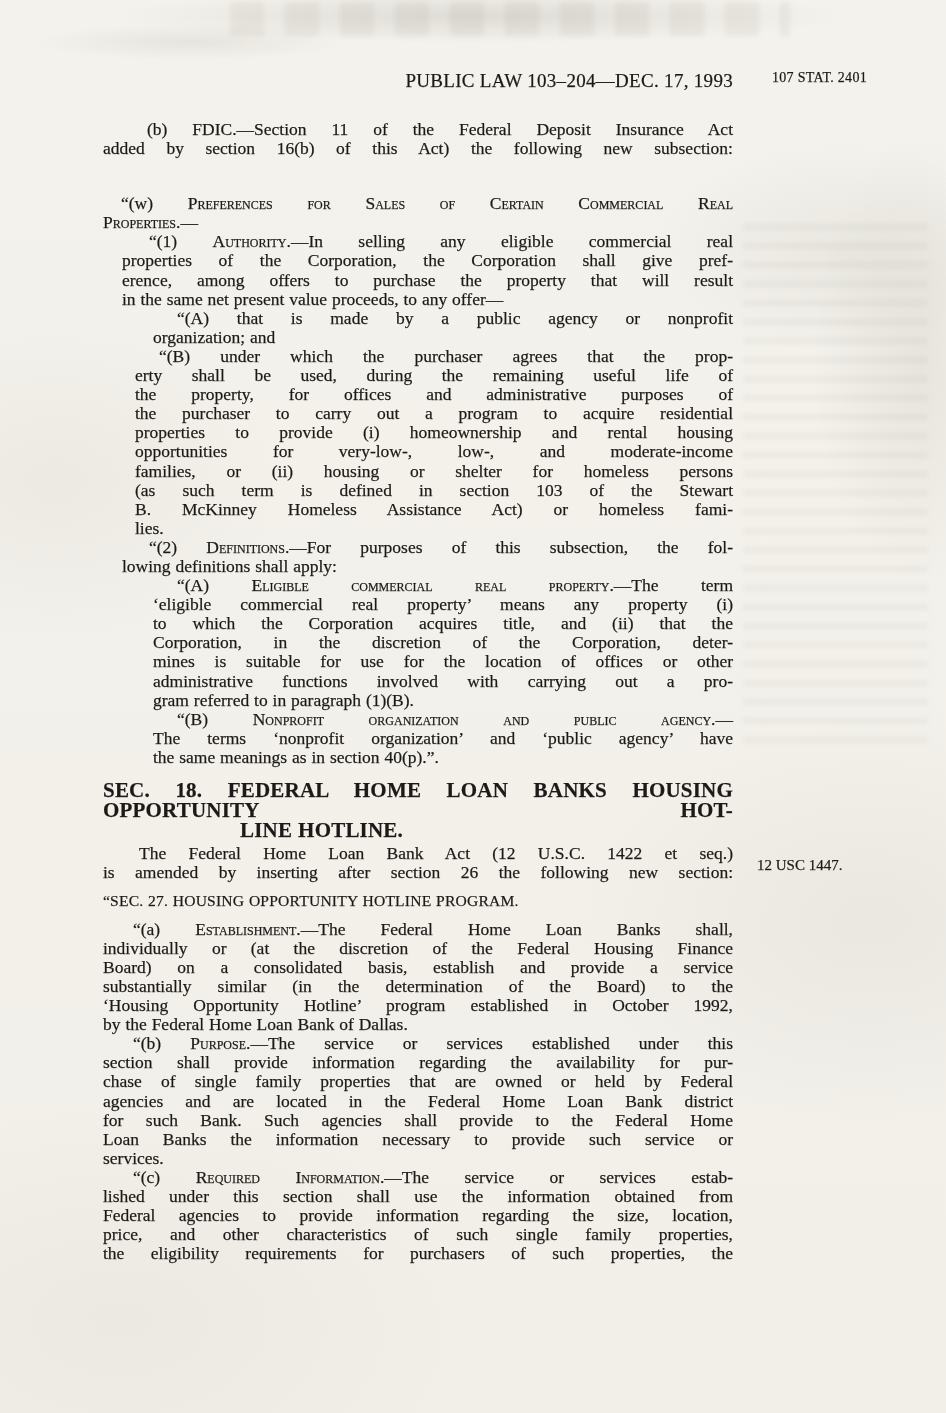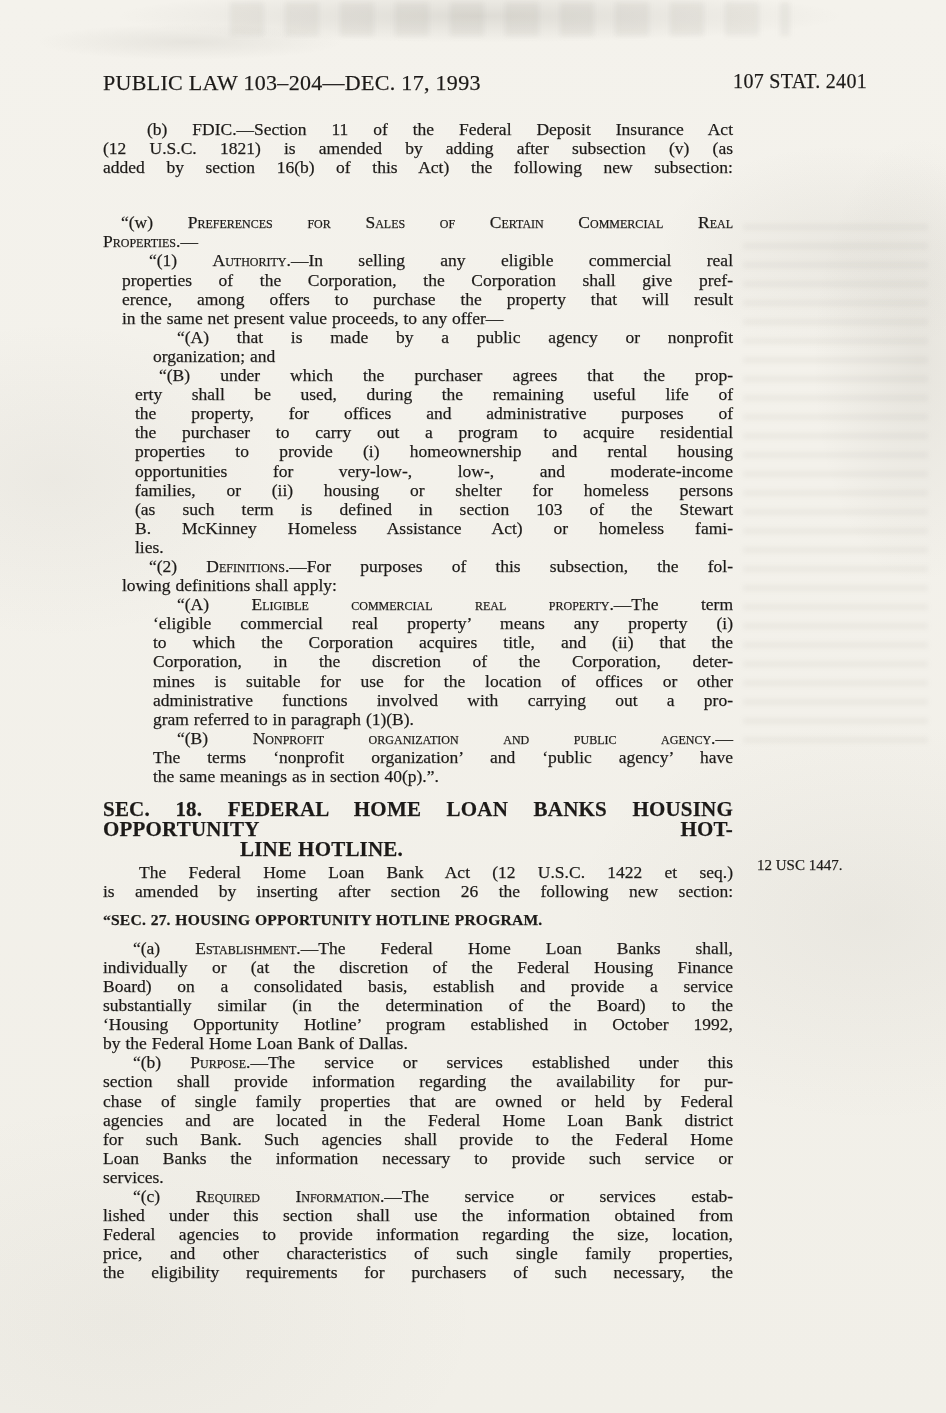--- a/index.html
+++ b/index.html
@@ -28,57 +28,56 @@
     background:repeating-linear-gradient(
       rgba(0,0,0,0) 0 9px, rgba(108,103,92,.055) 9px 15px, rgba(0,0,0,0) 15px 19px);
   }
   .ghost-top{
     left:230px;top:2px;width:560px;height:34px;
     background:repeating-linear-gradient(90deg,
       rgba(108,103,92,.07) 0 34px, rgba(0,0,0,0) 34px 55px);
   }
   .header-law{
     position:absolute;top:70px;left:103px;width:630px;
-    text-align:left;font-size:22px;letter-spacing:.3px;white-space:nowrap;
+    text-align:right;font-size:19px;letter-spacing:.3px;white-space:nowrap;
   }
   .header-stat{
     position:absolute;top:70px;right:79px;
-    font-size:20px;letter-spacing:.3px;white-space:nowrap;
+    font-size:14px;letter-spacing:.3px;white-space:nowrap;
   }
   .doc{position:absolute;top:120px;left:103px;width:630px;font-size:17.5px;}
   .para{margin:0;}
   .line{
     line-height:19.1px;
     text-align:justify;text-align-last:left;
     word-spacing:.5px;
     white-space:normal;
   }
   .line.just{text-align-last:justify;}
   .sc{font-variant:small-caps;}
   .para.sec-heading{font-weight:bold;font-size:21px;}
   .para.sec-heading .line{line-height:20px;letter-spacing:.2px;}
-  .para.law-heading{font-weight:bold;font-size:15.6px;}
+  .para.law-heading{font-weight:normal;font-size:15.6px;}
   .para.law-heading .line{line-height:19.5px;letter-spacing:.2px;}
   .margin-note{
     position:absolute;top:857px;left:757px;width:140px;
     font-size:15px;white-space:nowrap;
   }
 </style>
 </head>
 <body>
 
 <div class="page">
   <div class="ghost ghost-top"></div>
   <div class="ghost ghost-right"></div>
   <div class="header-law">PUBLIC LAW 103–204—DEC. 17, 1993</div>
   <div class="header-stat">107 STAT. 2401</div>
   <div class="doc">
       <div class="para body">
         <div class="line just" style="padding-left: 44px;"><span>(b) FDIC.—Section 11 of the Federal Deposit Insurance Act</span></div>
-        <div class="line just"><span>(12 U.S.C. 1821) is amended by adding after subsection (v) (as</span></div>
         <div class="line just"><span>added by section 16(b) of this Act) the following new subsection:</span></div>
       </div>
       <div class="para body">
         <div class="line just" style="padding-left: 18px; margin-top: 36px;"><span>“(w) </span><span class="sc">Preferences for Sales of Certain Commercial Real</span></div>
         <div class="line"><span class="sc">Properties.—</span></div>
       </div>
       <div class="para body" style="margin-left: 19px;">
         <div class="line just" style="padding-left: 27px;"><span>“(1) </span><span class="sc">Authority</span><span>.—In selling any eligible commercial real</span></div>
         <div class="line just"><span>properties of the Corporation, the Corporation shall give pref-</span></div>
         <div class="line just"><span>erence, among offers to purchase the property that will result</span></div>
@@ -144,17 +143,17 @@
         <div class="line just"><span>agencies and are located in the Federal Home Loan Bank district</span></div>
         <div class="line just"><span>for such Bank. Such agencies shall provide to the Federal Home</span></div>
         <div class="line just"><span>Loan Banks the information necessary to provide such service or</span></div>
         <div class="line"><span>services.</span></div>
       </div>
       <div class="para body">
         <div class="line just" style="padding-left: 30px;"><span>“(c) </span><span class="sc">Required Information</span><span>.—The service or services estab-</span></div>
         <div class="line just"><span>lished under this section shall use the information obtained from</span></div>
         <div class="line just"><span>Federal agencies to provide information regarding the size, location,</span></div>
         <div class="line just"><span>price, and other characteristics of such single family properties,</span></div>
-        <div class="line just"><span>the eligibility requirements for purchasers of such necessary, the</span></div>
+        <div class="line just"><span>the eligibility requirements for purchasers of such properties, the</span></div>
       </div>
     </div>
   <div class="margin-note">12 USC 1447.</div>
 </div>
 
 </body></html>

